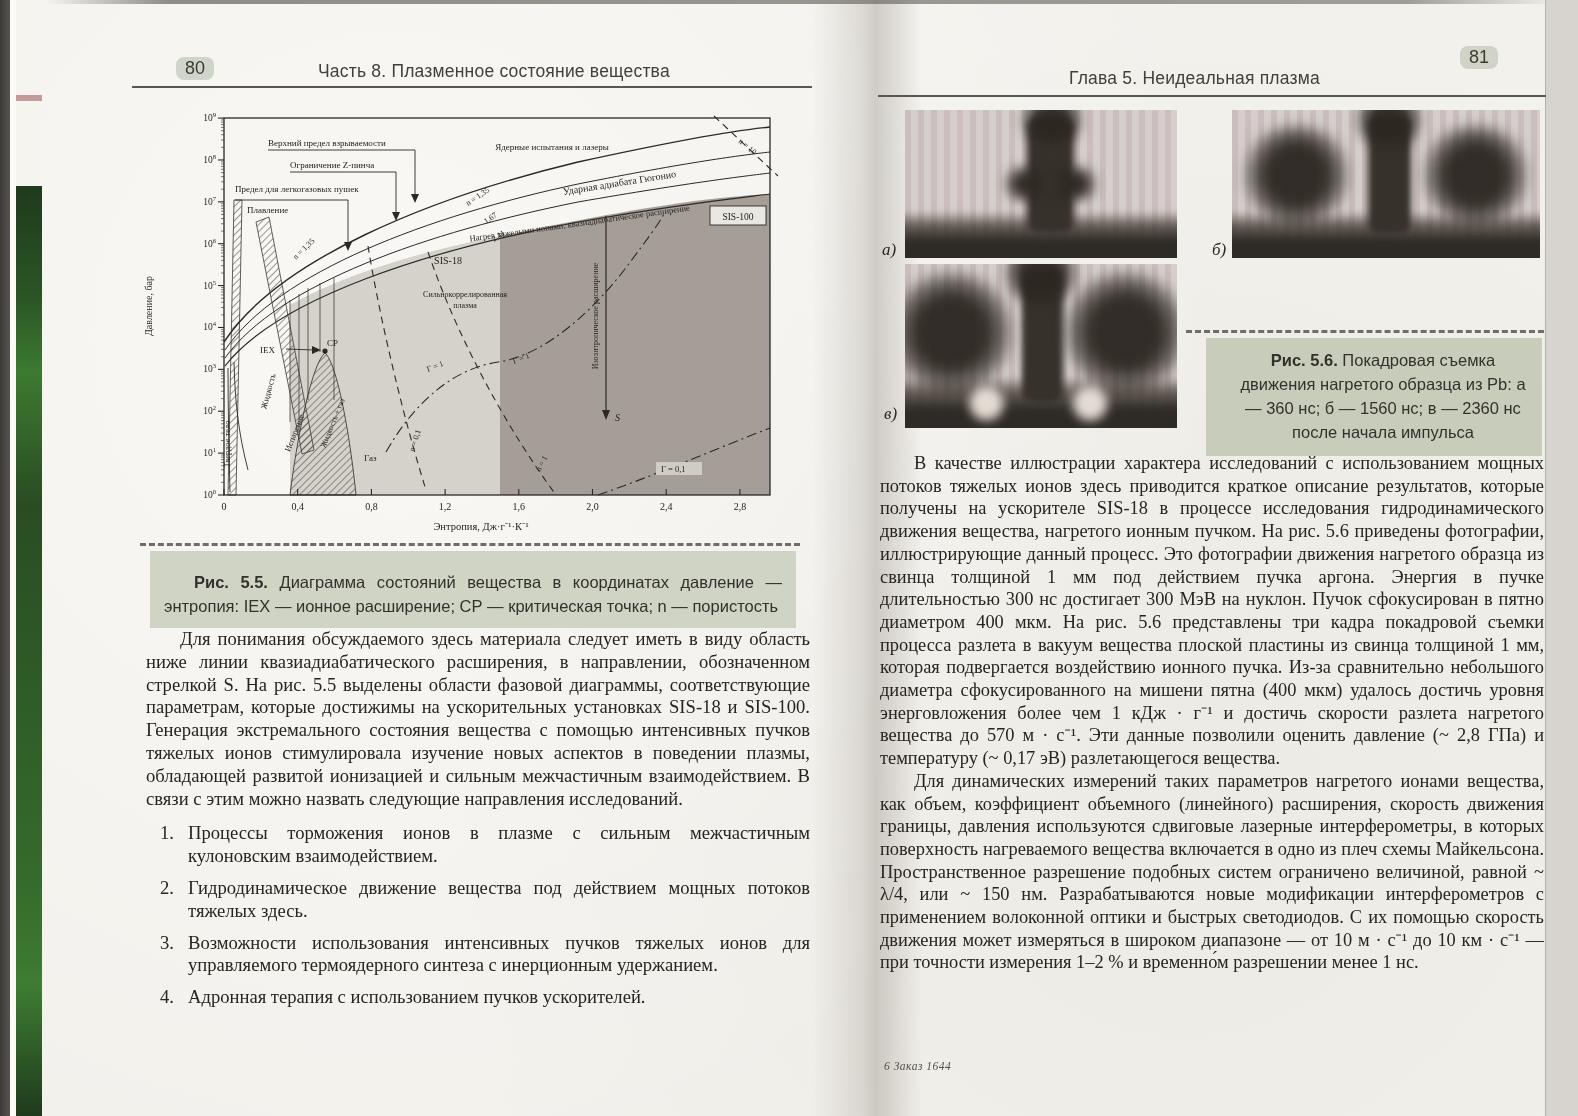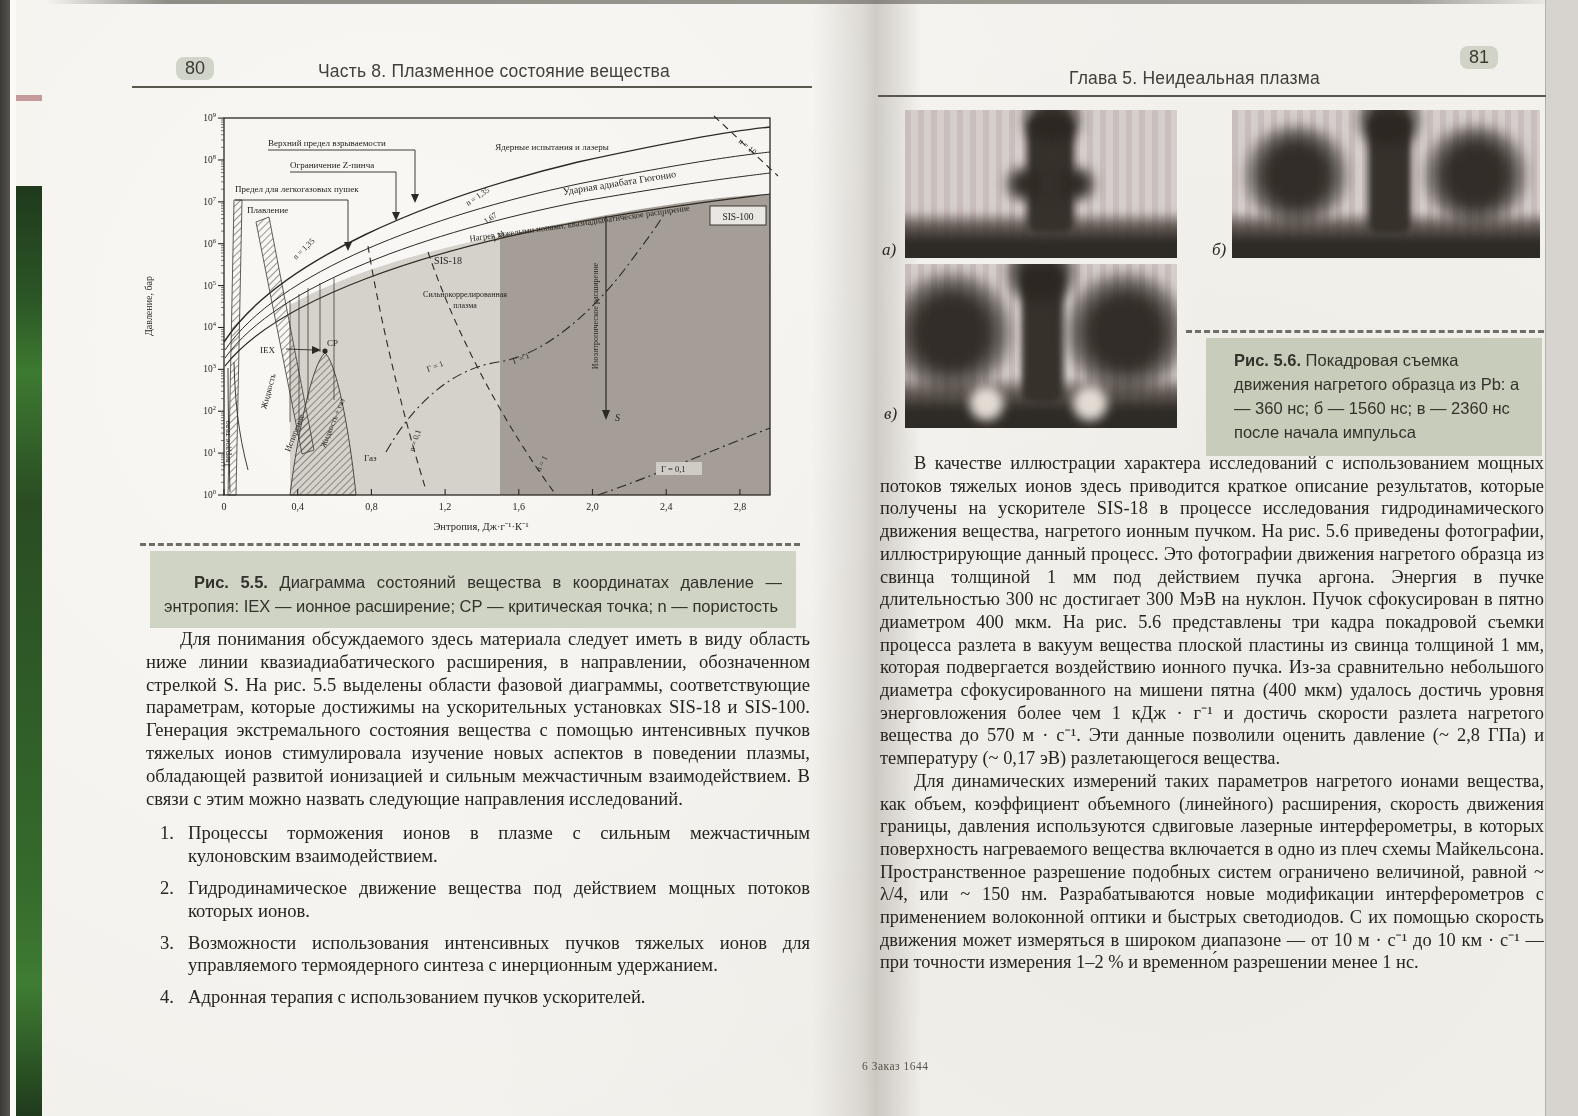--- a/index.html
+++ b/index.html
@@ -36,36 +36,36 @@
   .numlist .li{display:flex;margin:0 0 9px 14px;}
   .numlist .num{flex:0 0 28px;}
   .numlist .it{flex:1;text-align:justify;}
 
   
   .capdash{position:absolute;border-top:3px dashed #6f6d66;}
   .cap{position:absolute;font-family:"Liberation Sans",sans-serif;color:#33312b;}
   .cap55{left:150px;top:551px;width:646px;background:#cfd4c5;padding:19px 14px 10px 14px;box-sizing:border-box;
     font-size:16.5px;line-height:24px;text-align:justify;text-indent:30px;}
   .cap56{left:1206px;top:338px;width:336px;background:#c7cdba;padding:10px 10px 12px 28px;box-sizing:border-box;
-    font-size:16.5px;line-height:24px;}
+    font-size:16.5px;line-height:24px;text-align:center;}
   .cap b{font-weight:bold;}
 
   
   .photo{position:absolute;overflow:hidden;background:
     repeating-linear-gradient(90deg,rgba(196,176,182,.38) 0 6px,rgba(232,226,221,.30) 6px 13px),#cdc6c2;}
   .photo .ground{position:absolute;left:-4%;bottom:-6%;width:108%;height:38%;
     background:linear-gradient(to top,#2e2a25 45%,rgba(70,62,54,.75) 75%,rgba(70,62,54,0));filter:blur(3px);}
   .photo .col{position:absolute;background:#36312b;filter:blur(3px);border-radius:10px;}
   .photo .cloud{position:absolute;border-radius:50%;filter:blur(6px);
     background:radial-gradient(circle,rgba(44,39,33,.96) 0 38%,rgba(44,39,33,.55) 58%,rgba(44,39,33,0) 72%);}
   .photo .spark{position:absolute;border-radius:50%;filter:blur(4px);
     background:radial-gradient(circle,rgba(236,229,221,.95) 0 40%,rgba(236,229,221,0) 70%);}
   .pho-label{position:absolute;font-style:italic;font-size:17px;color:#2b2822;}
 
-  .footer-small{position:absolute;left:862px;top:1060px;font-size:11.5px;color:#55524a;letter-spacing:.5px;}
+  .footer-small{position:absolute;left:884px;top:1060px;font-size:11.5px;color:#55524a;letter-spacing:.5px;font-style:italic;}
 
   svg text{font-family:"Liberation Serif",serif;fill:#26231e;}
 </style>
 </head>
 <body>
 
 <div class="spread">
 
   <div class="edge-black"></div>
   <div class="edge-white"></div>
@@ -296,21 +296,21 @@
 
     <div class="textcol lp-body">
       <p class="ind">Для понимания обсуждаемого здесь материала следует иметь в виду область ниже линии квазиадиабатического расширения, в направлении, обозначенном стрелкой S. На рис. 5.5 выделены области фазовой диаграммы, соответствующие параметрам, которые достижимы на ускорительных установках SIS-18 и SIS-100. Генерация экстремального состояния вещества с помощью интенсивных пучков тяжелых ионов стимулировала изучение новых аспектов в поведении плазмы, обладающей развитой ионизацией и сильным межчастичным взаимодействием. В связи с этим можно назвать следующие направления исследований.</p>
       <div class="numlist">
         <div class="li">
           <span class="num">1.</span>
           <span class="it">Процессы торможения ионов в плазме с сильным межчастичным кулоновским взаимодействием.</span>
         </div>
         <div class="li">
           <span class="num">2.</span>
-          <span class="it">Гидродинамическое движение вещества под действием мощных потоков которых ионов.</span>
+          <span class="it">Гидродинамическое движение вещества под действием мощных потоков тяжелых здесь.</span>
         </div>
         <div class="li">
           <span class="num">3.</span>
           <span class="it">Возможности использования интенсивных пучков тяжелых ионов для управляемого термоядерного синтеза с инерционным удержанием.</span>
         </div>
         <div class="li">
           <span class="num">4.</span>
           <span class="it">Адронная терапия с использованием пучков ускорителей.</span>
         </div>
       </div>

